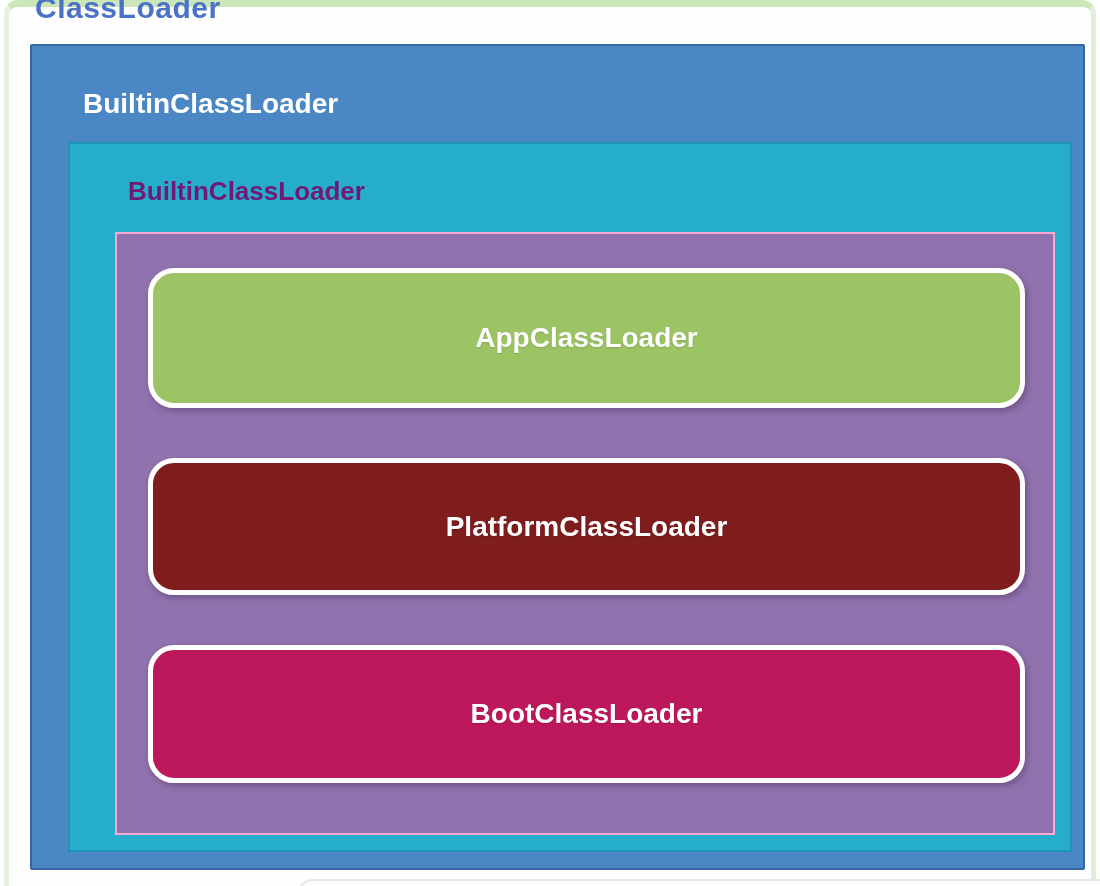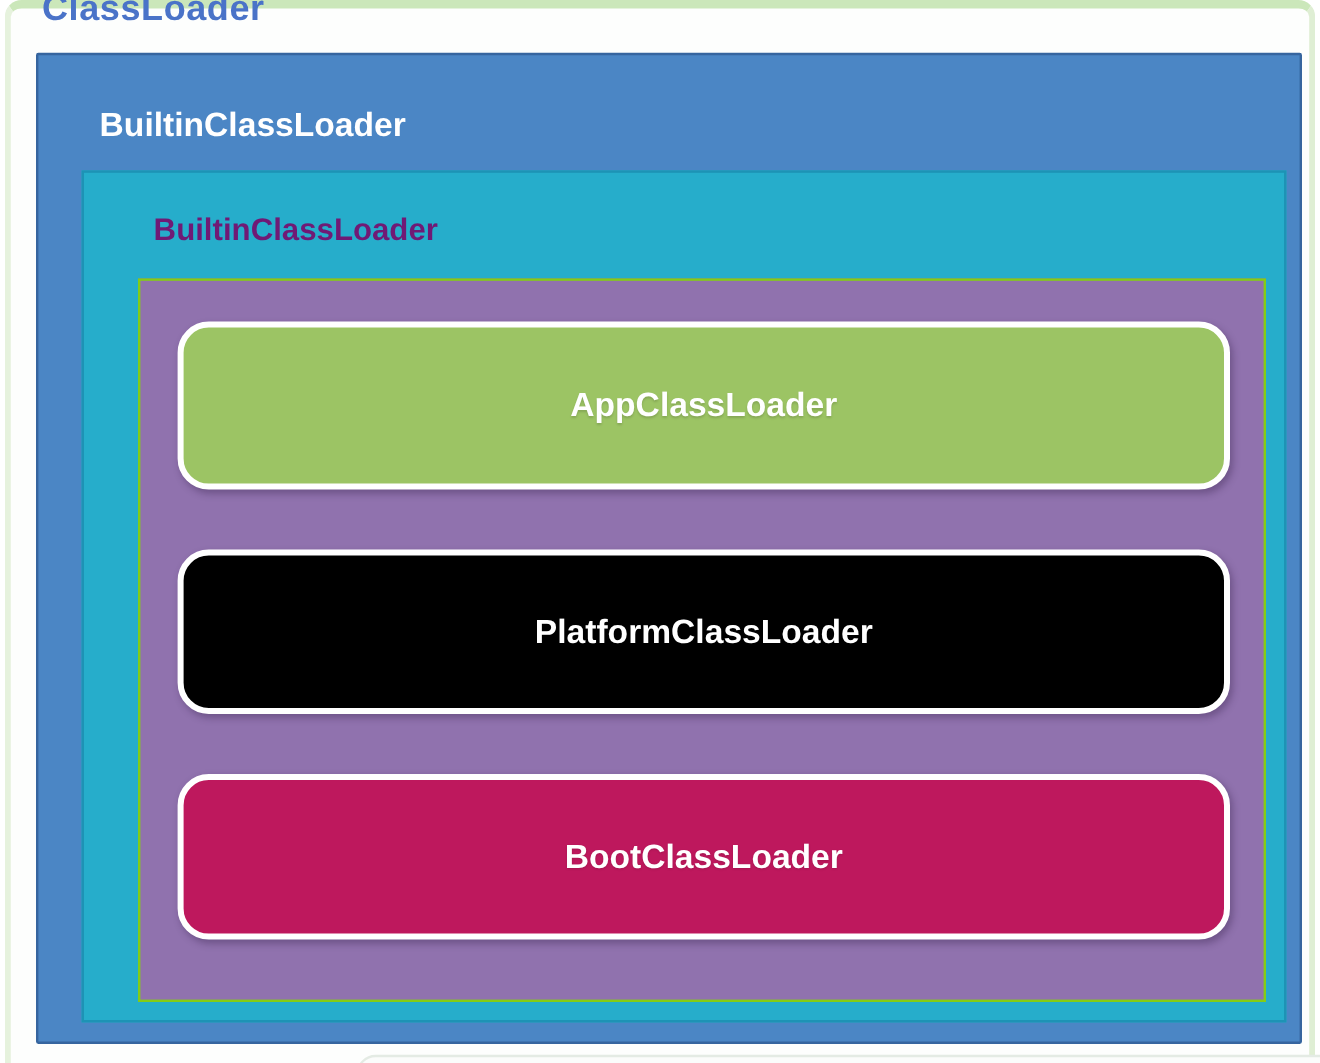--- a/index.html
+++ b/index.html
@@ -80,21 +80,21 @@
   }
   
   .inner-box {
     position: absolute;
     left: 115px;
     top: 232px;
     width: 940px;
     height: 603px;
     box-sizing: border-box;
     background: #9072ae;
-    border: 2px solid #84cc16;
+    border: 2px solid #f9a8d4;
   }
   
   .loader-pill {
     position: absolute;
     left: 31px;
     width: 877px;
     box-sizing: border-box;
     border: 5px solid #ffffff;
     border-radius: 26px;
     box-shadow: 2px 3px 6px rgba(50, 30, 70, 0.35);
@@ -150,21 +150,21 @@
   <div class="builtin-box" style="background-color: rgb(38, 173, 203);">
     <div class="builtin-label">BuiltinClassLoader</div>
   </div>
 
   <div class="inner-box" style="background-color: rgb(144, 114, 174);">
 
     <div class="loader-pill pill-app" style="background-color: rgb(156, 196, 100);">
       <span class="pill-label">AppClassLoader</span>
     </div>
 
-    <div class="loader-pill pill-platform" style="background-color: #000000;">
+    <div class="loader-pill pill-platform" style="background-color: #7f1d1d;">
       <span class="pill-label">PlatformClassLoader</span>
     </div>
 
     <div class="loader-pill pill-boot" style="background-color: #be185d;">
       <span class="pill-label">BootClassLoader</span>
     </div>
   </div>
 
 
   <div class="bottom-partial"></div>

